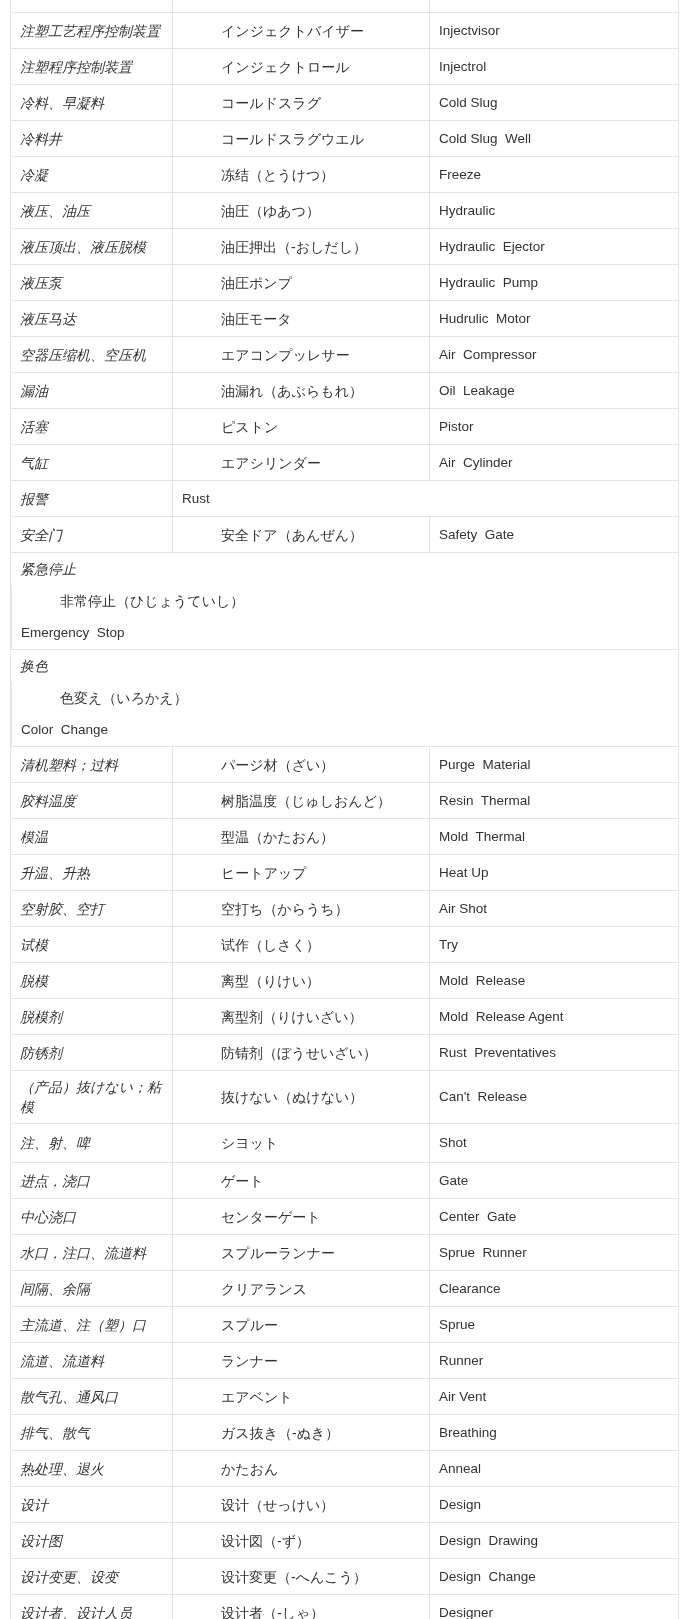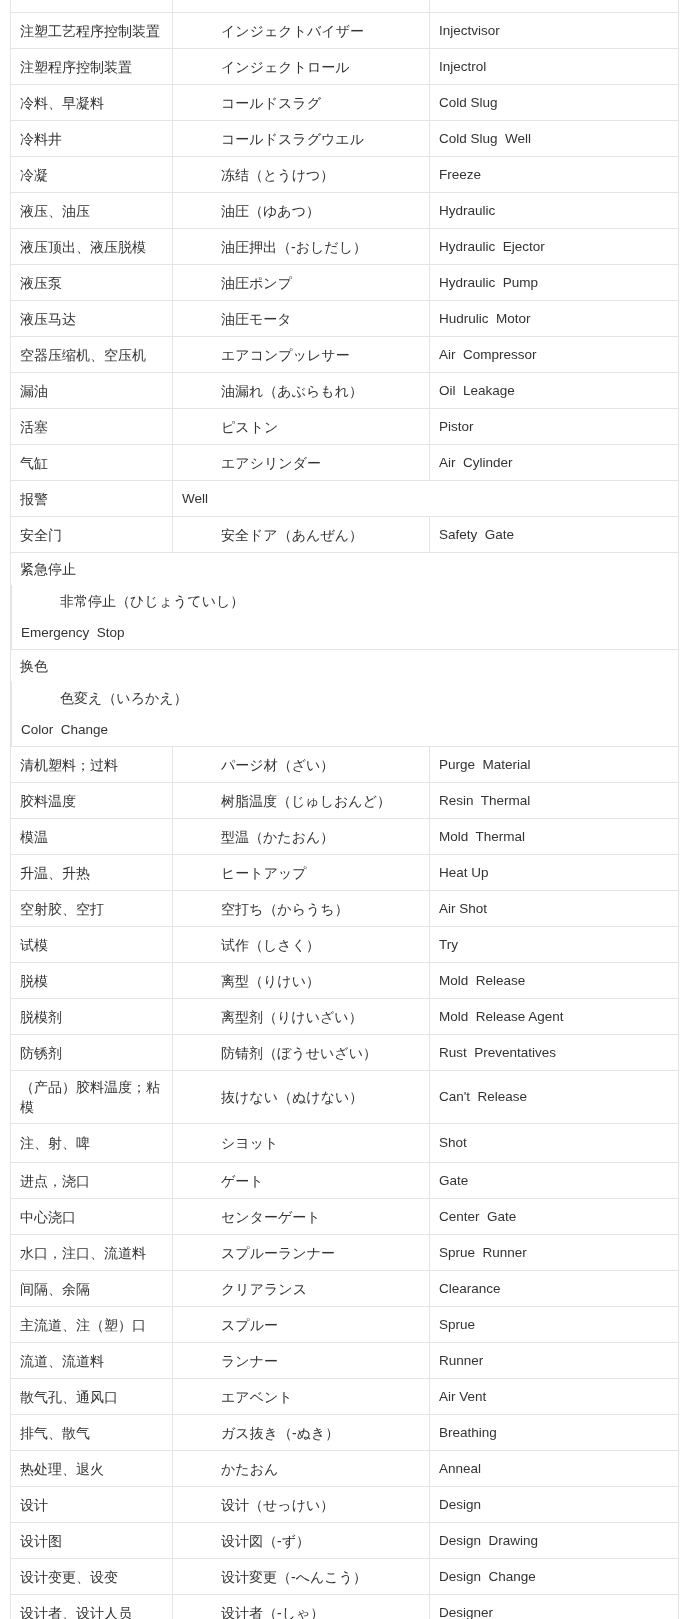--- a/index.html
+++ b/index.html
@@ -32,21 +32,21 @@
   }
   .cell {
     box-sizing: border-box;
     display: flex;
     align-items: center;
     padding: 6px 9px;
     font-size: 14px;
     line-height: 20px;
     word-break: break-word;
   }
-  .cell.c1 { width: 161px; }
+  .cell.c1 { width: 161px; font-style: italic; }
   .cell.c2 { width: 257px; border-left: 1px solid #e4e4e4; padding-left: 48px; }
   .cell.c3 {
     flex: 1;
     border-left: 1px solid #e4e4e4;
     font-size: 13.5px;
     white-space: pre-wrap; 
   }
   
   .rows .row:nth-child(16),
   .rows .row:nth-child(17) { min-height: 45px; flex-direction: column; }
@@ -139,21 +139,21 @@
   </div>
 
   <div class="row">
     <div class="cell c1">气缸</div>
     <div class="cell c2">エアシリンダー</div>
     <div class="cell c3">Air  Cylinder</div>
   </div>
 
   <div class="row">
     <div class="cell c1">报警</div>
-    <div class="cell c3">Well</div>
+    <div class="cell c3">Rust</div>
   </div>
 
   <div class="row">
     <div class="cell c1">安全门</div>
     <div class="cell c2">安全ドア（あんぜん）</div>
     <div class="cell c3">Safety  Gate</div>
   </div>
 
   <div class="row">
     <div class="cell c1">紧急停止</div>
@@ -215,21 +215,21 @@
     <div class="cell c3">Mold  Release Agent</div>
   </div>
 
   <div class="row">
     <div class="cell c1">防锈剂</div>
     <div class="cell c2">防锖剂（ぼうせいざい）</div>
     <div class="cell c3">Rust  Preventatives</div>
   </div>
 
   <div class="row">
-    <div class="cell c1">（产品）胶料温度；粘模</div>
+    <div class="cell c1">（产品）抜けない；粘模</div>
     <div class="cell c2">抜けない（ぬけない）</div>
     <div class="cell c3">Can't  Release</div>
   </div>
 
   <div class="row">
     <div class="cell c1">注、射、啤</div>
     <div class="cell c2">シヨット</div>
     <div class="cell c3">Shot</div>
   </div>
 

